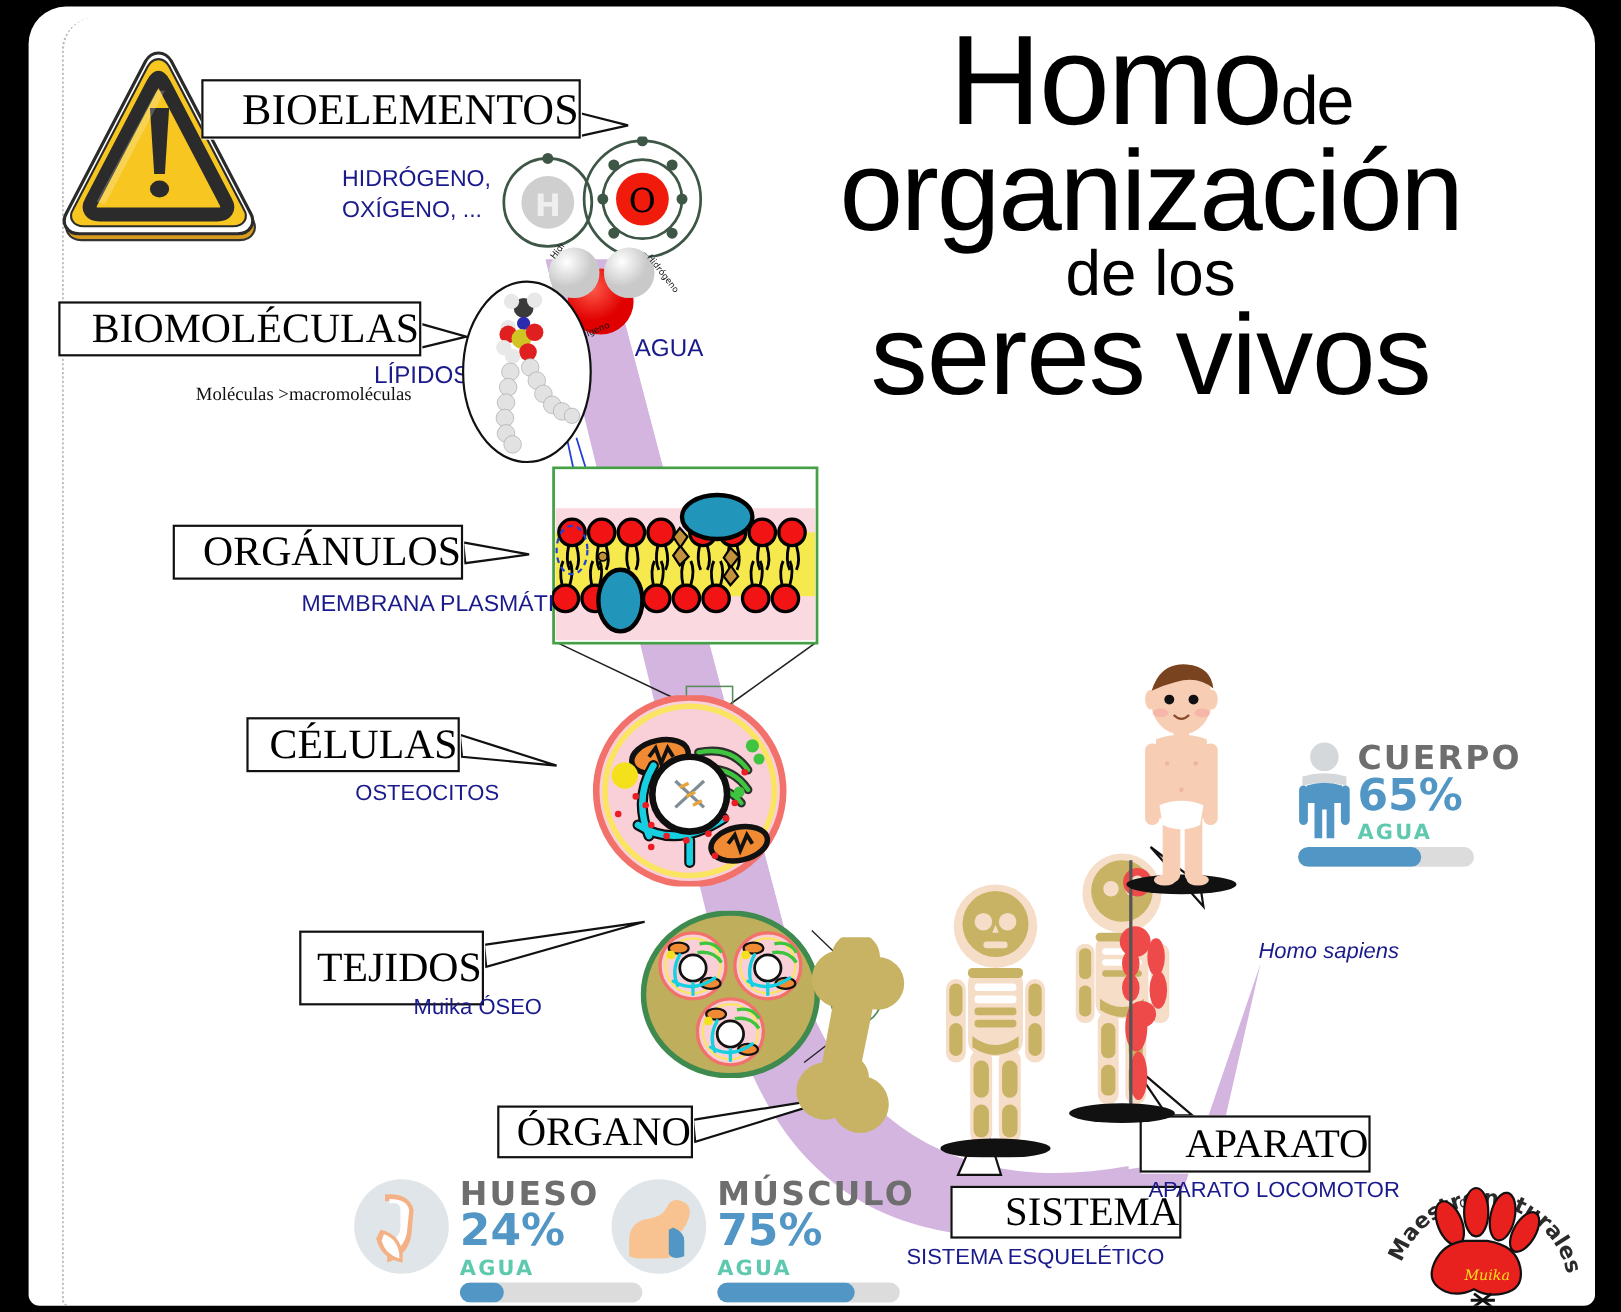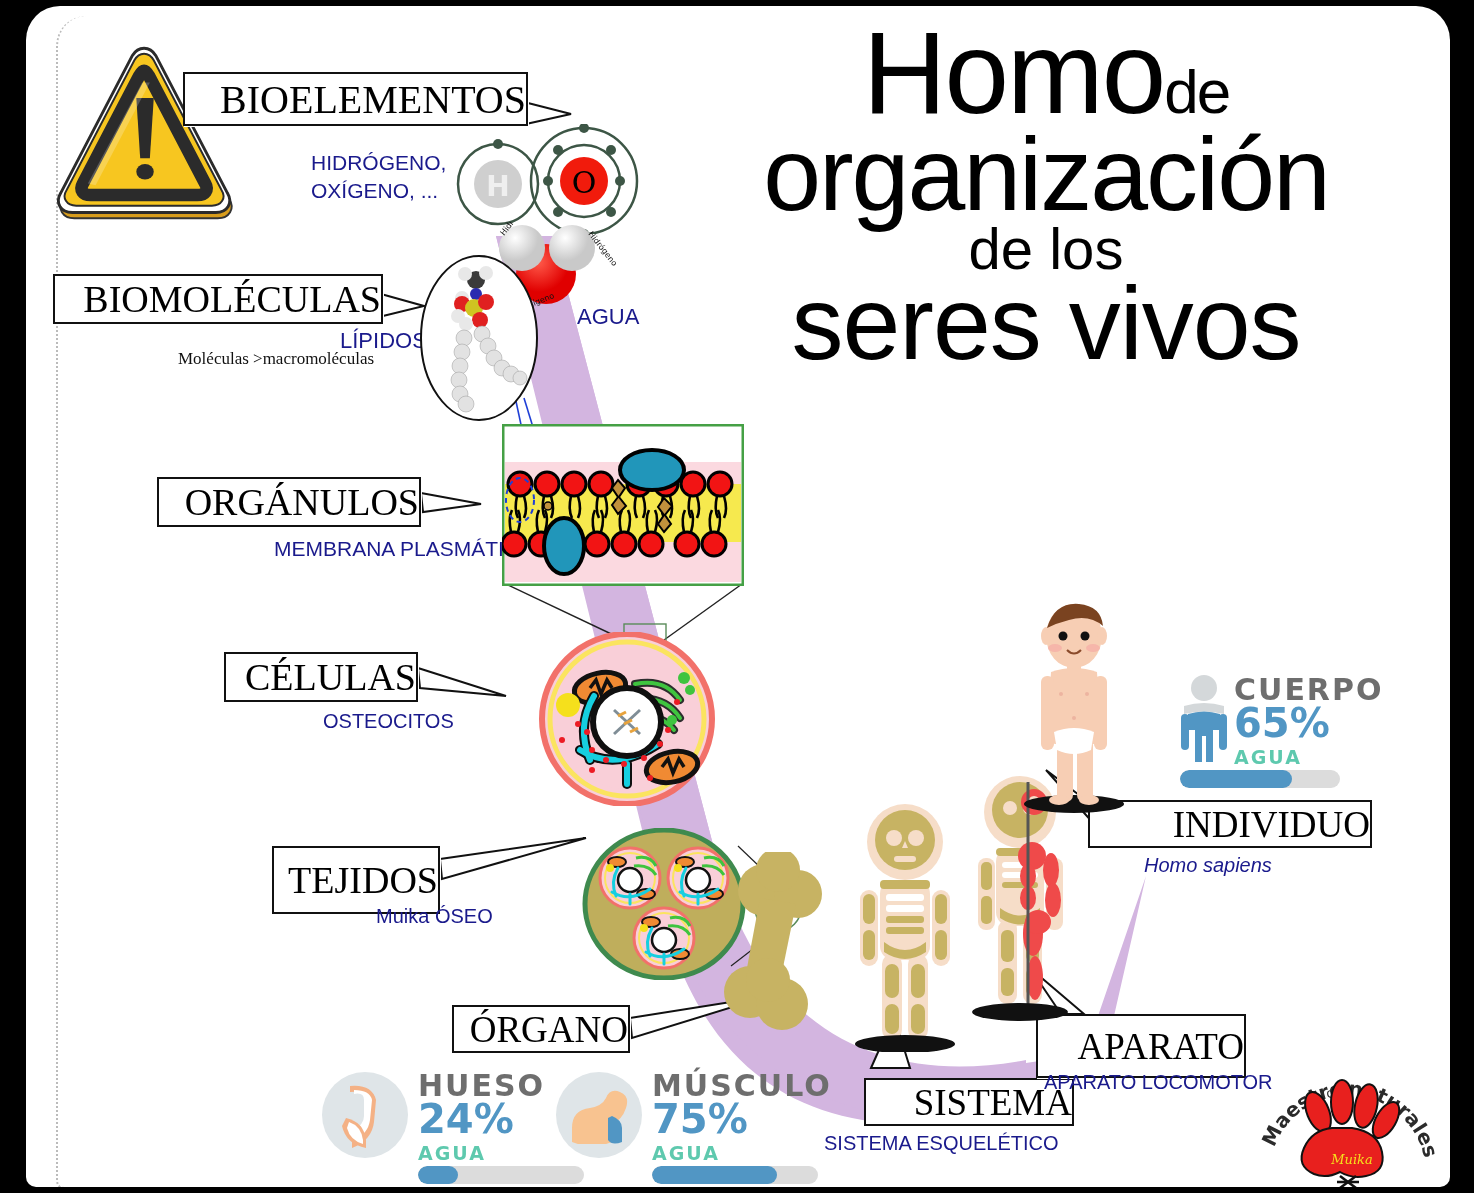--- a/index.html
+++ b/index.html
@@ -152,28 +152,25 @@
 
     <div class="lbl" style="left:426px;top:999px;width:178px;height:48px;font-size:37px;">
       <span>ÓRGANO</span>
     </div>
 
     <div class="lbl" style="left:838px;top:1072px;width:210px;height:48px;font-size:37px;">
       <span>SISTEMA</span>
     </div>
     <div class="sub" style="left:798px;top:1126px;font-size:20px;">SISTEMA ESQUELÉTICO</div>
 
-    <div class="lbl" style="left:1010px;top:1008px;width:210px;height:64px;font-size:37px;">
+    <div class="lbl" style="left:1010px;top:1008px;width:210px;height:52px;font-size:37px;">
       <span>APARATO</span>
     </div>
     <div class="sub" style="left:1018px;top:1065px;font-size:20px;">APARATO LOCOMOTOR</div>
 
-    <div class="lbl" style="left:1062px;top:794px;width:284px;height:48px;font-size:37px;">
-      <span>INDIVIDUO</span>
-    </div>
     <div class="sub" style="left:1118px;top:848px;font-size:20px;font-style:italic;">Homo sapiens</div>
 
     <svg class="noclick" style="position:absolute;left:428px;top:118px;" width="190" height="110">
 
       <circle cx="44" cy="60" r="40" fill="none" stroke="#3d5646" stroke-width="2.5"></circle>
       <circle cx="44" cy="60" r="24" fill="#cfcfcf"></circle>
       <text x="44" y="72" font-family="DejaVu Sans, sans-serif" font-size="28" font-weight="bold" fill="#efefef" text-anchor="middle">H</text>
       <circle cx="44" cy="20" r="5" fill="#3d5646"></circle>
 
       <circle cx="130" cy="57" r="53" fill="none" stroke="#3d5646" stroke-width="2.5"></circle>

